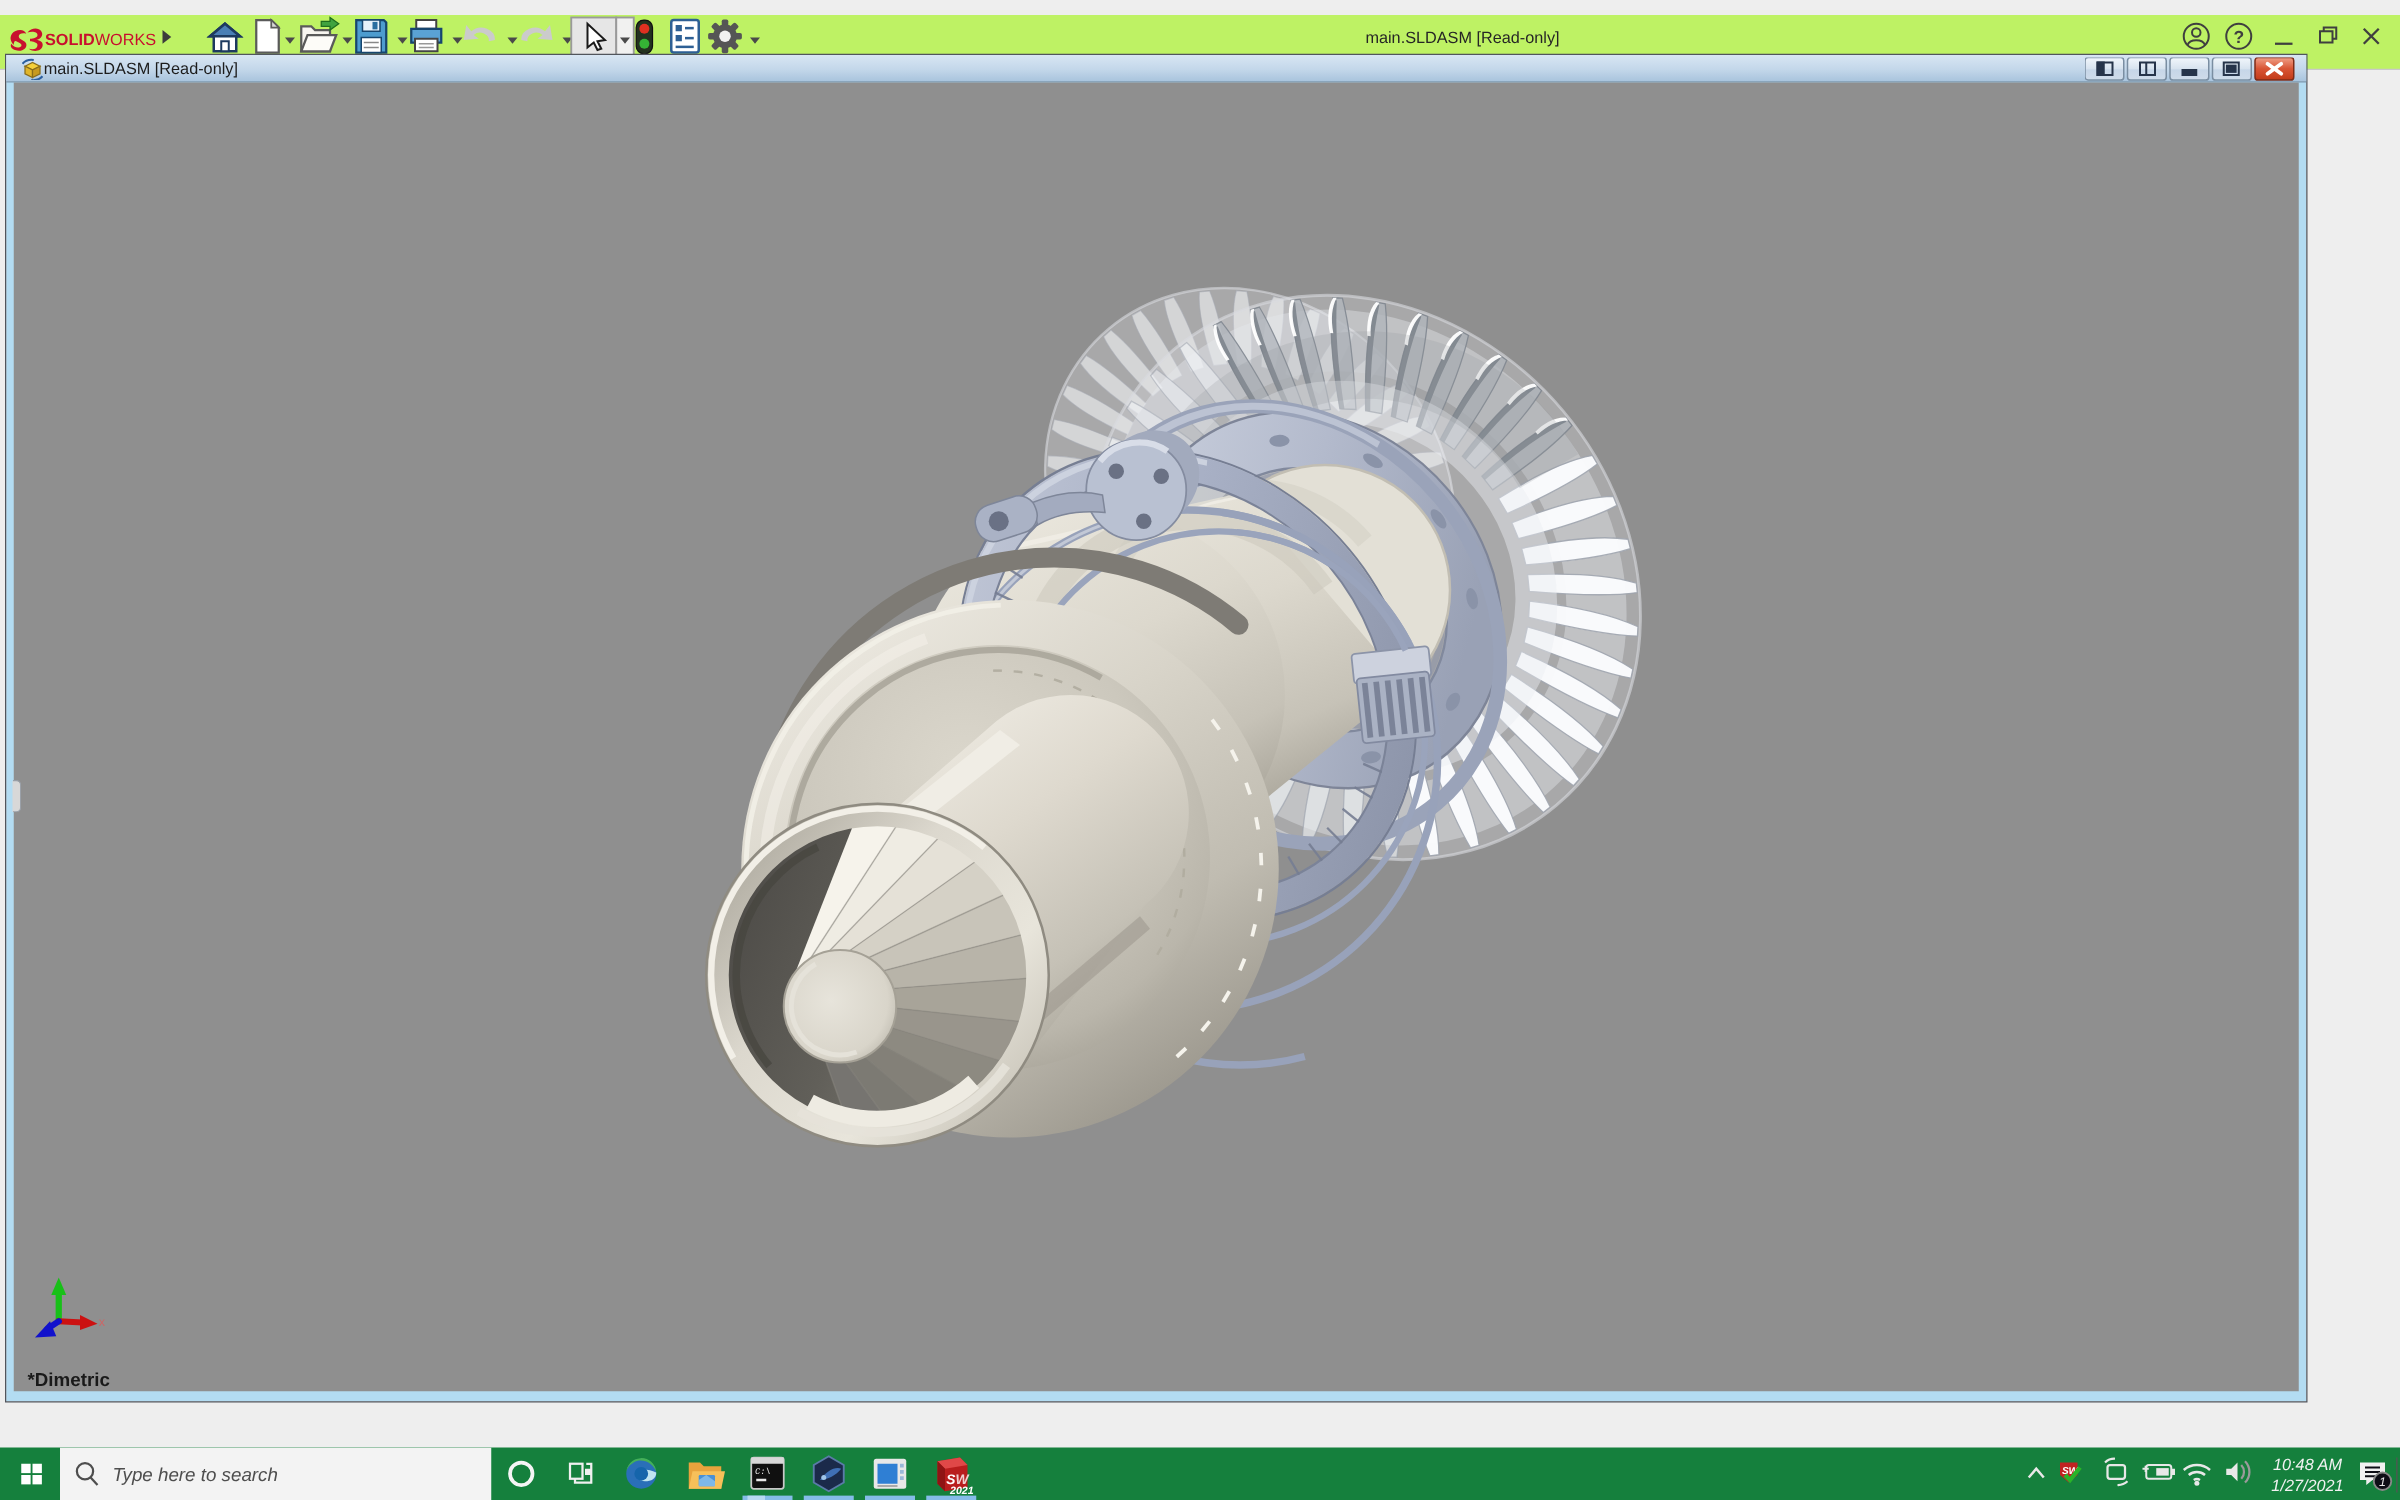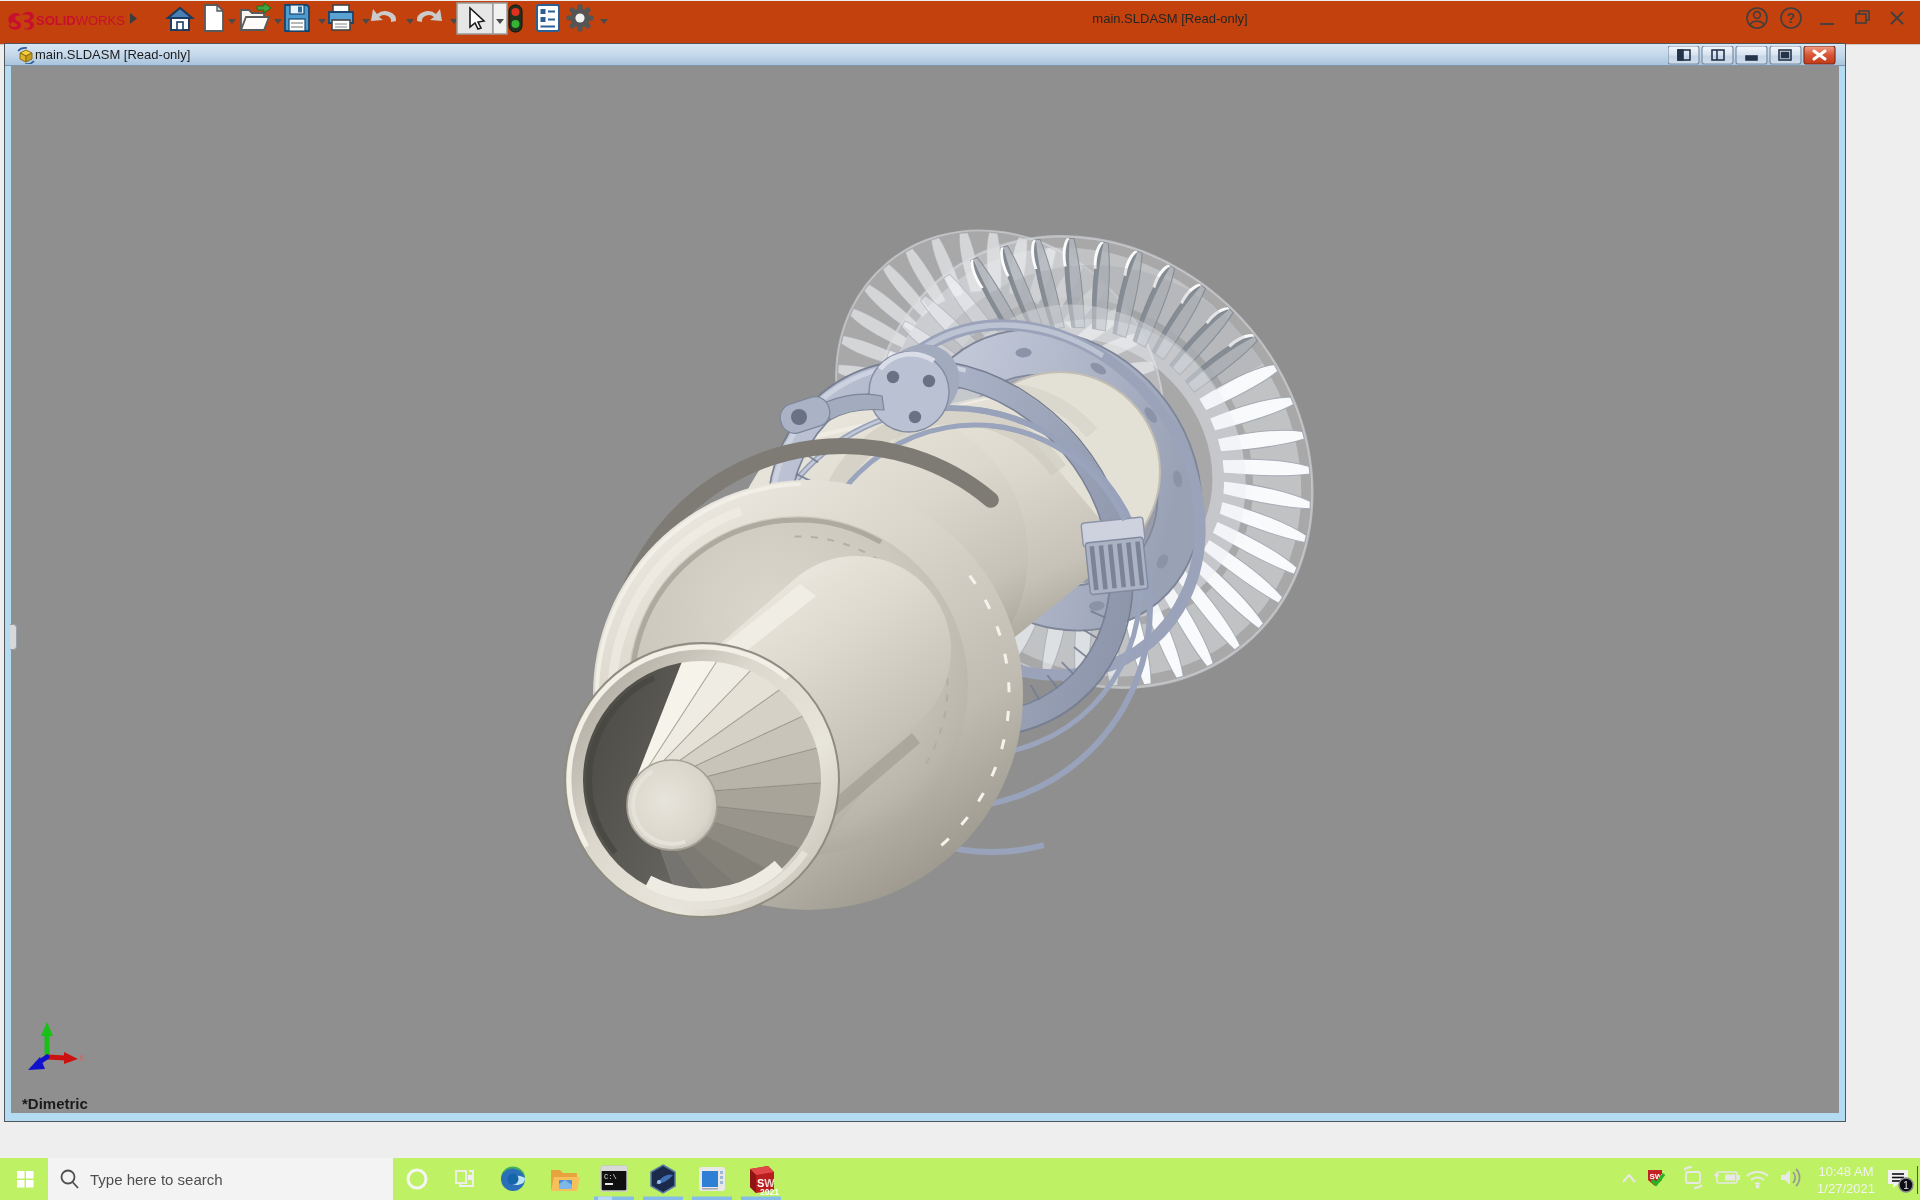--- a/index.html
+++ b/index.html
@@ -1,27 +1,27 @@
 <!DOCTYPE html>
 <html><head><meta charset="utf-8"><style>
 * { margin:0; padding:0; box-sizing:border-box; }
 html,body { width:1920px; height:1200px; overflow:hidden;
   font-family:"Liberation Sans", sans-serif; background:#eeeeee; }
-#topbar { position:absolute; left:0; top:1px; width:1920px; height:44px;
-  background:#c2410c; border-bottom:1px solid #c9c9c9;text-decoration:underline; }
+#topbar { position:absolute; left:0; top:12px; width:1920px; height:44px;
+  background:#bef264; border-bottom:1px solid #c9c9c9;text-decoration:underline; }
 #win { position:absolute; left:5px; top:44px; width:1840px; height:1077px;
   background:#b3dcf2; outline:1px solid #51555c; }
 #wtitle { position:absolute; left:0; top:0; width:100%; height:22px;
   background:linear-gradient(#d8e6f3, #c3d7ea 55%, #a9c4dd);
   border-bottom:1px solid #7e95ab; }
 #wtitle span { position:absolute; left:30px; top:3px; font-size:13px; color:#1c1c1c; }
 #vp { position:absolute; left:6px; top:22px; width:1828px; height:1047px;
   background:#8f8f8f; }
 #taskbar { position:absolute; left:0; top:1158px; width:1920px; height:42px;
-  background:#bef264; }
+  background:#15803d;font-style:italic; }
 #lefttab { position:absolute; left:5px; top:580px; width:7px; height:26px;
   background:#d8d8d8; border:1px solid #9aa0a8; border-left:none; border-radius:0 4px 4px 0; }
 </style></head><body>
 <div id="topbar">
   <svg width="1920" height="44" style="position:absolute;left:0;top:0">
 
     <g transform="translate(8,8)">
       <path d="M 3,16 C -1,12 0,7 4,5 C 8,3 12,4 13,7 C 10,6 7,7 7,9 C 7,12 12,12 13,15 C 14,19 9,22 4,20 C 1,19 0,17 1,15 C 3,18 7,19 9,17 C 10,15 7,14 5,13 C 3,12 3,16 3,16 Z" fill="#c8102e"></path>
       <path d="M 14,6 C 17,2 23,2 25,5 C 27,8 25,11 21,12 C 24,12 27,14 26,17 C 25,21 19,22 15,19 C 19,20 22,19 22,16 C 22,14 18,13 16,13 L 16,11 C 19,11 22,10 22,8 C 22,5 17,5 14,6 Z" fill="#c8102e"></path>
       <text x="28" y="16" font-size="13" font-weight="bold" fill="#c8102e">SOLID<tspan font-weight="normal">WORKS</tspan></text>

